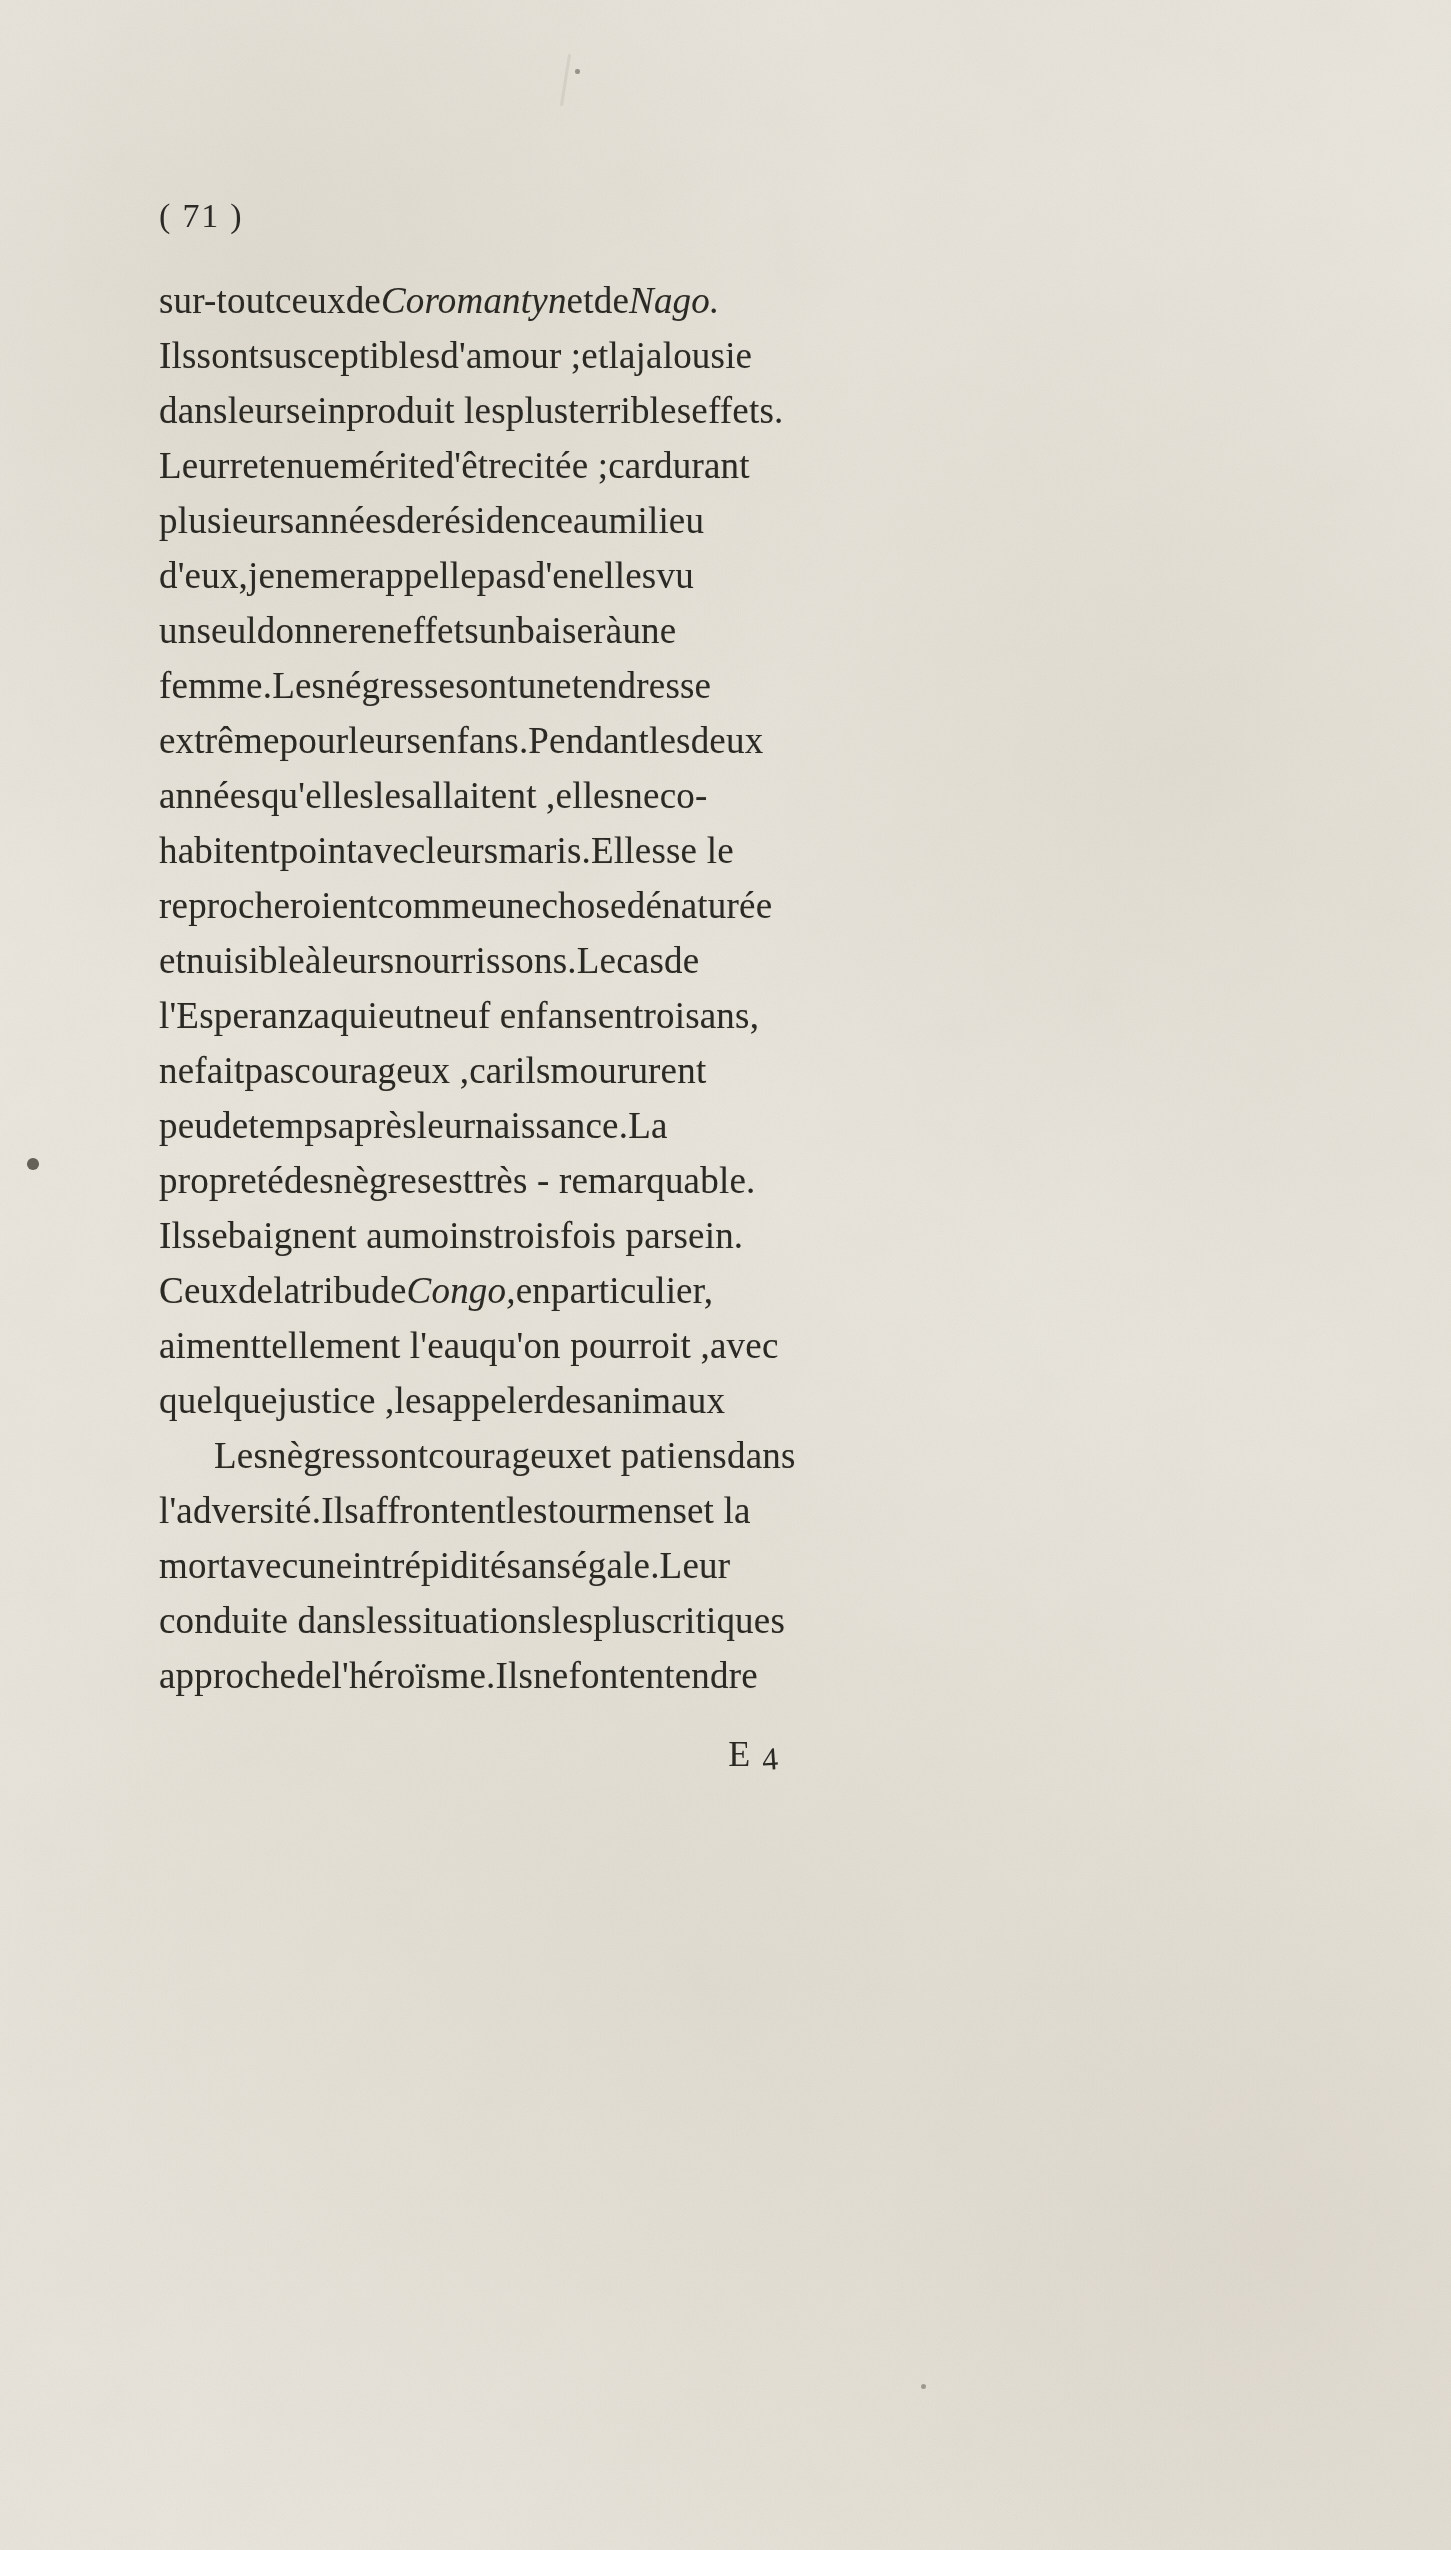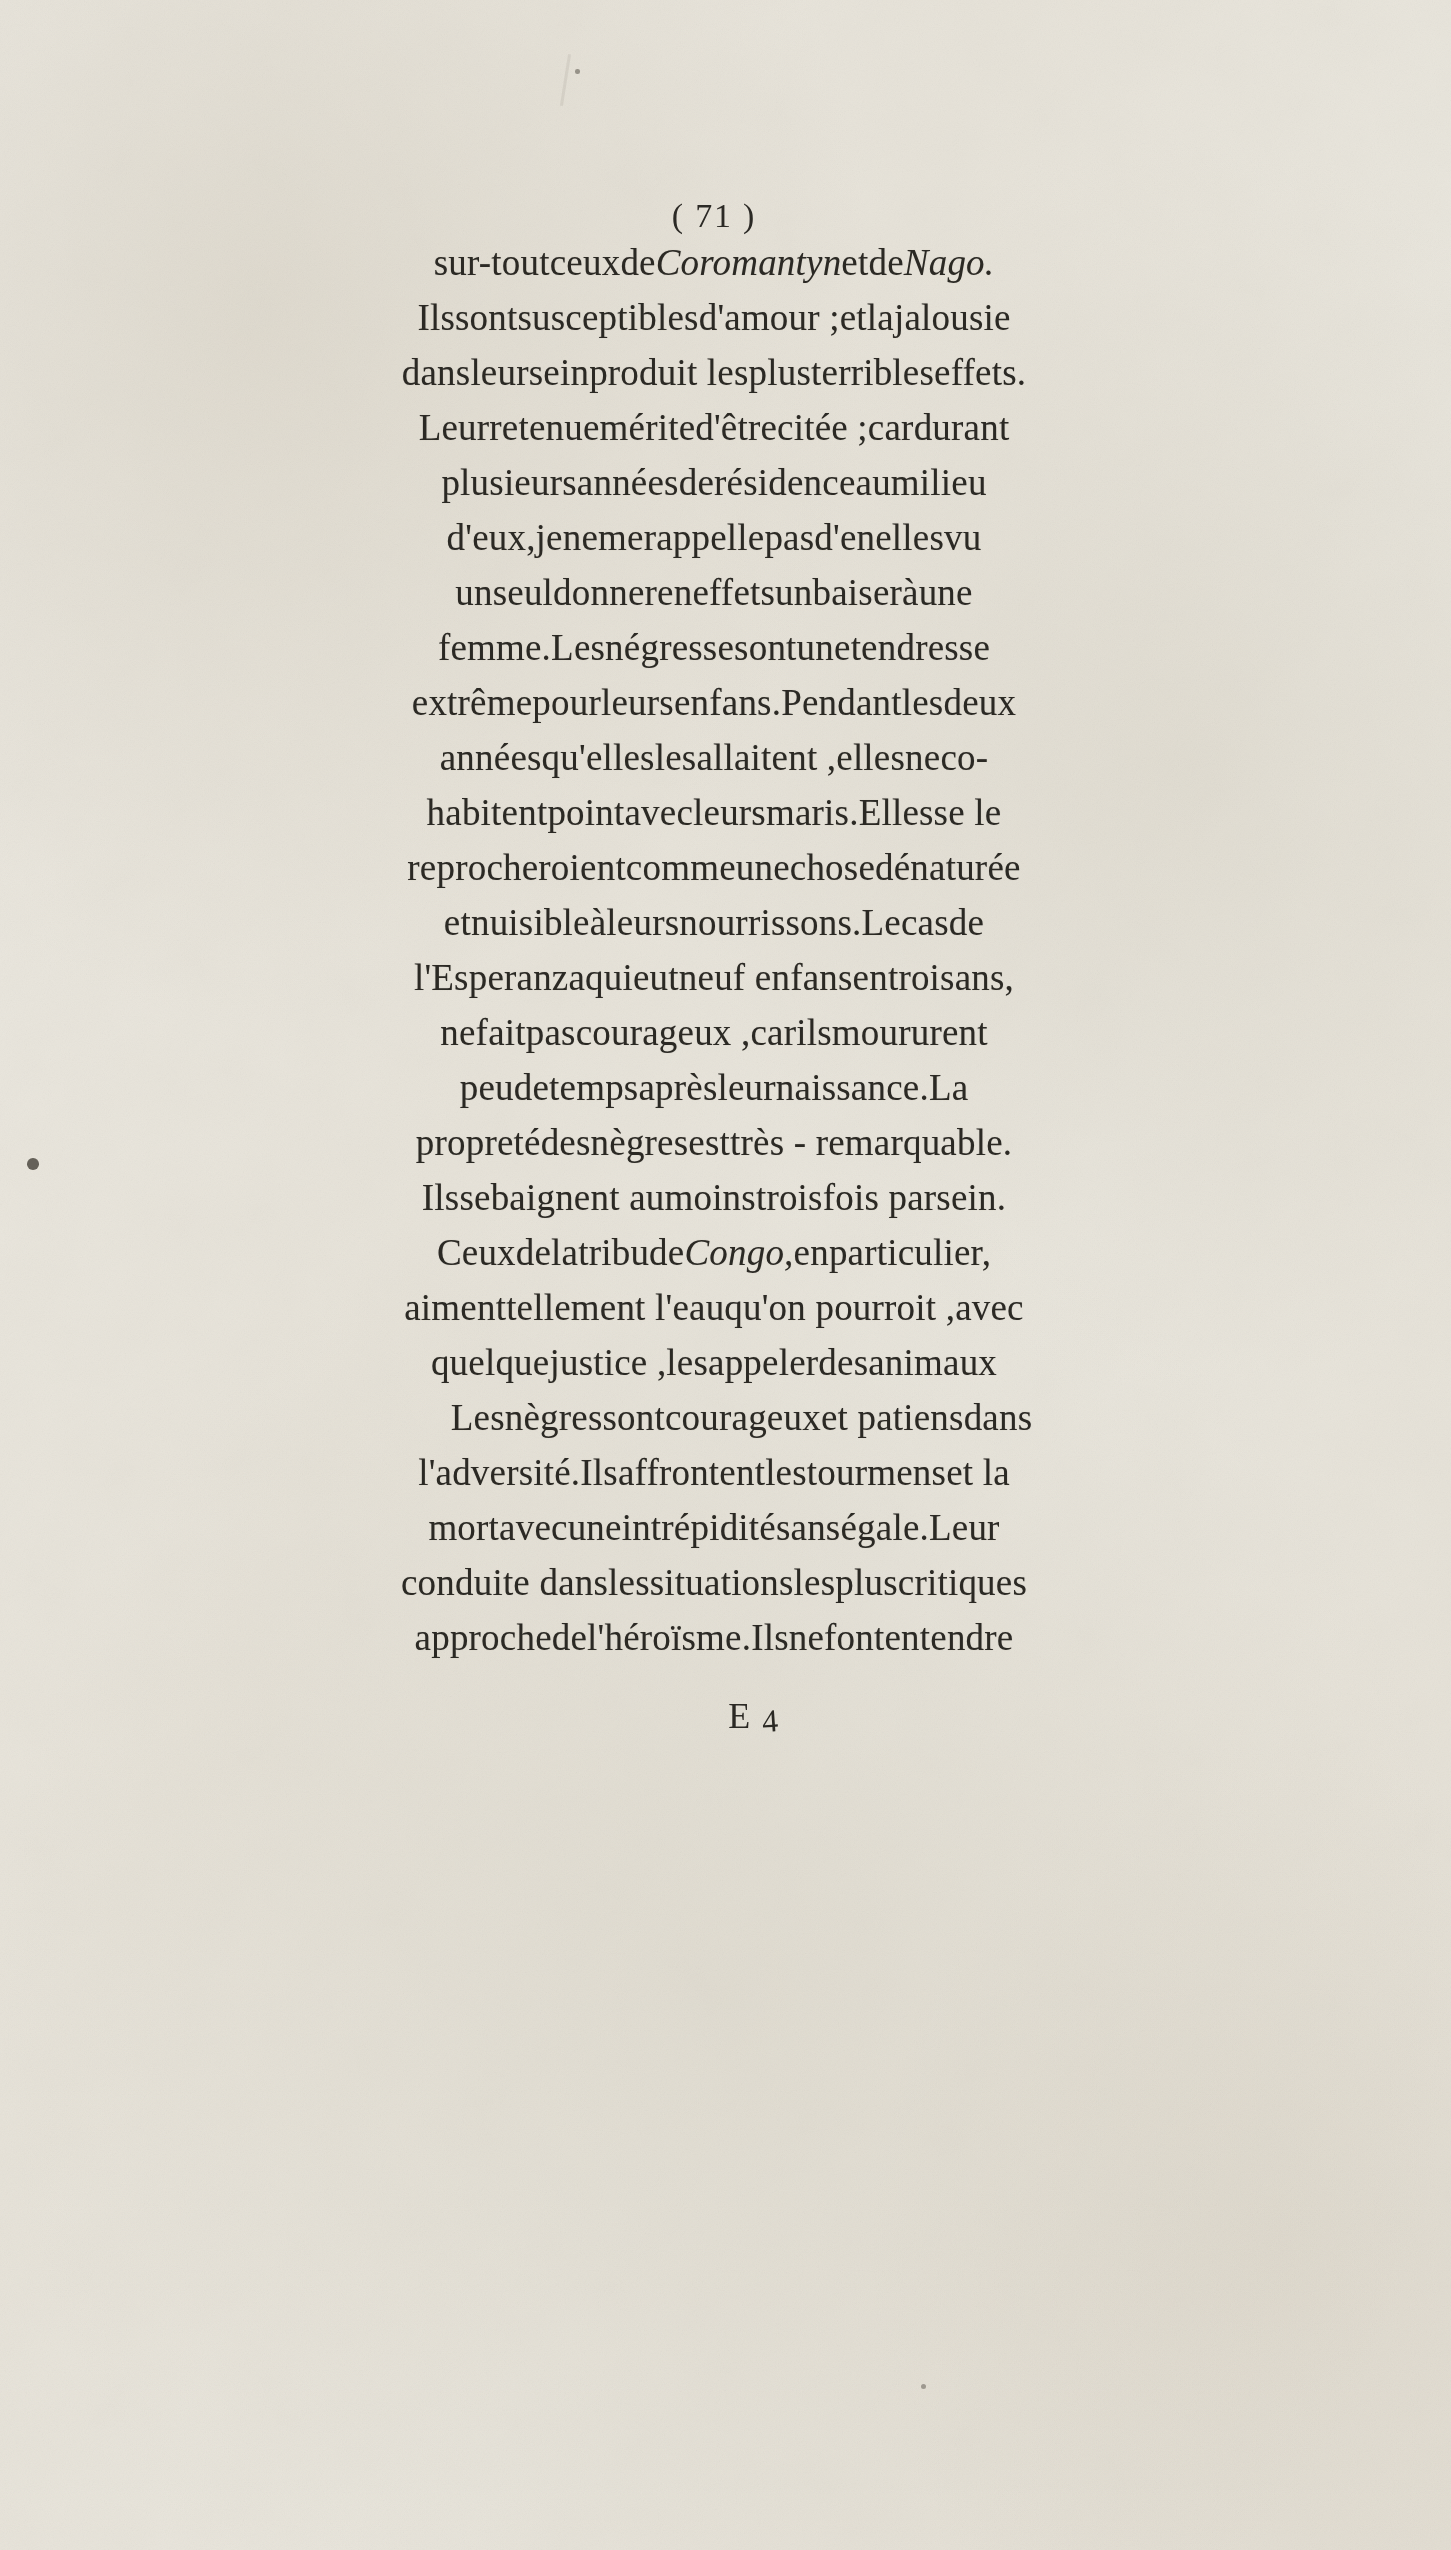--- a/index.html
+++ b/index.html
@@ -36,24 +36,25 @@
   }
 
   .text-column {
     position: absolute;
     left: 159px;
     top: 197px;
     width: 1110px;
   }
 
   .folio {
-    text-align: center;
+    text-align: left;
     font-size: 34px;
     color: #2c2a26;
     letter-spacing: 1.8px;
+    margin-bottom: 38px;
     font-family: "Liberation Serif", serif;
   }
 
   .para {
     margin: 0;
     color: #2b2925;
   }
 
   .line {
     display: block;
@@ -61,21 +62,21 @@
     line-height: 55px;
     color: #2b2924;
     white-space: nowrap;
     letter-spacing: 0.2px;
     text-shadow: 0 0 0.9px rgba(60,55,48,0.22);
   }
 
   
   .line.justify {
     display: flex;
-    justify-content: center;
+    justify-content: flex-start;
     white-space: pre;
   }
   .line.justify > span {
     white-space: pre;
   }
 
   .line.indent {
     padding-left: 55px;
   }
 

